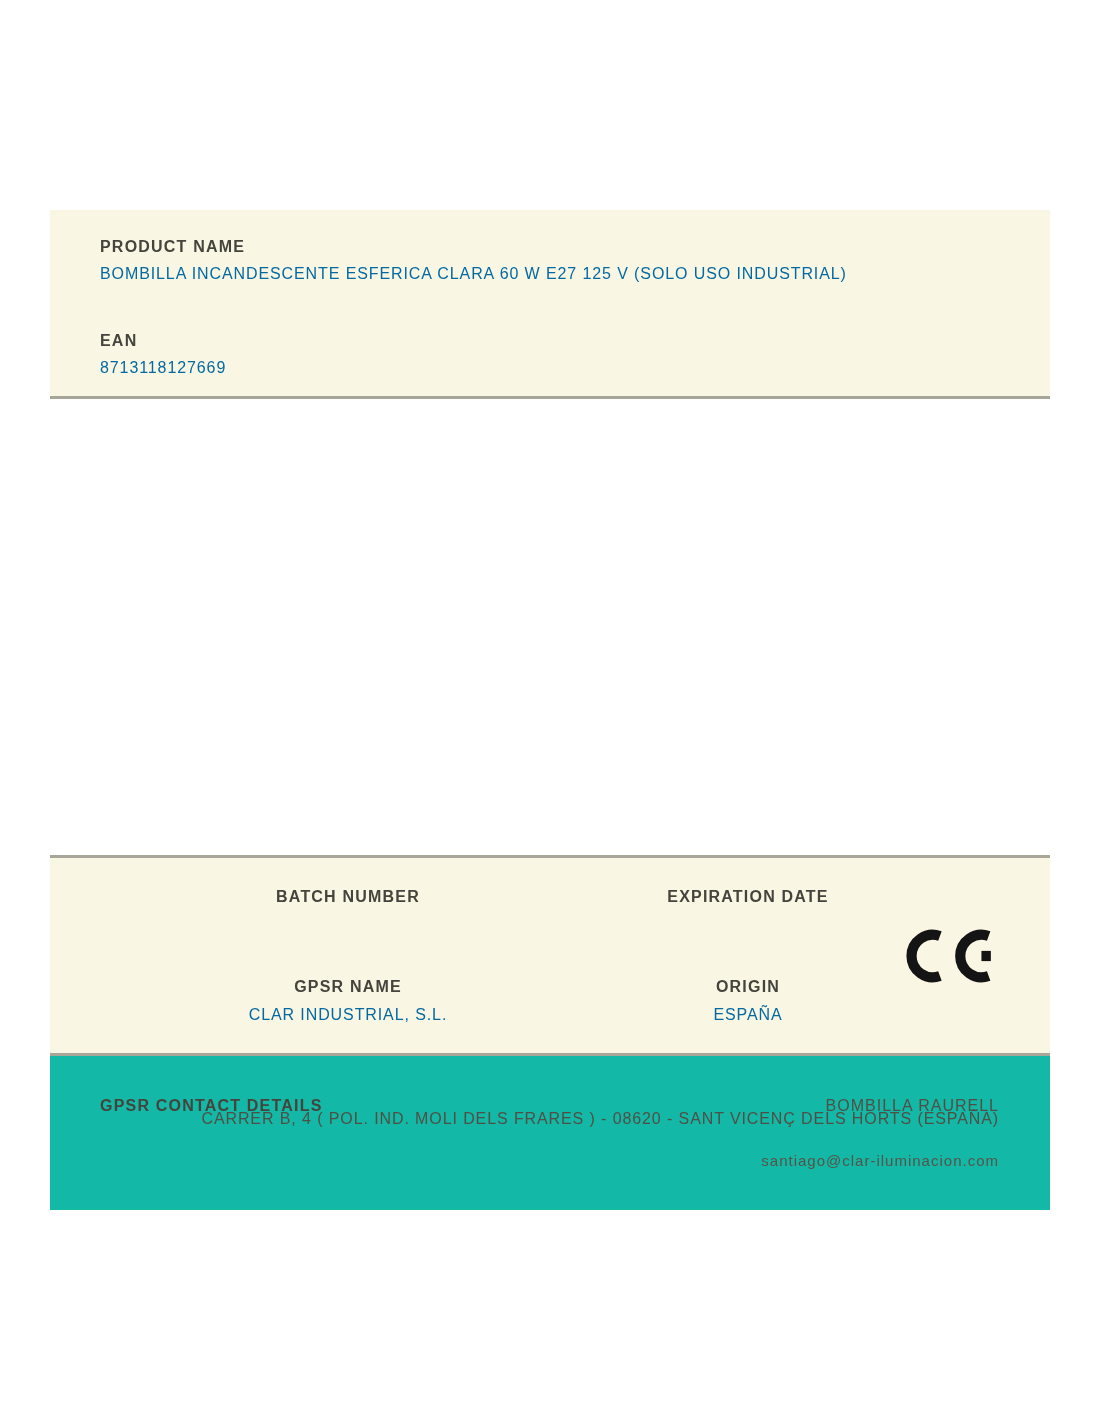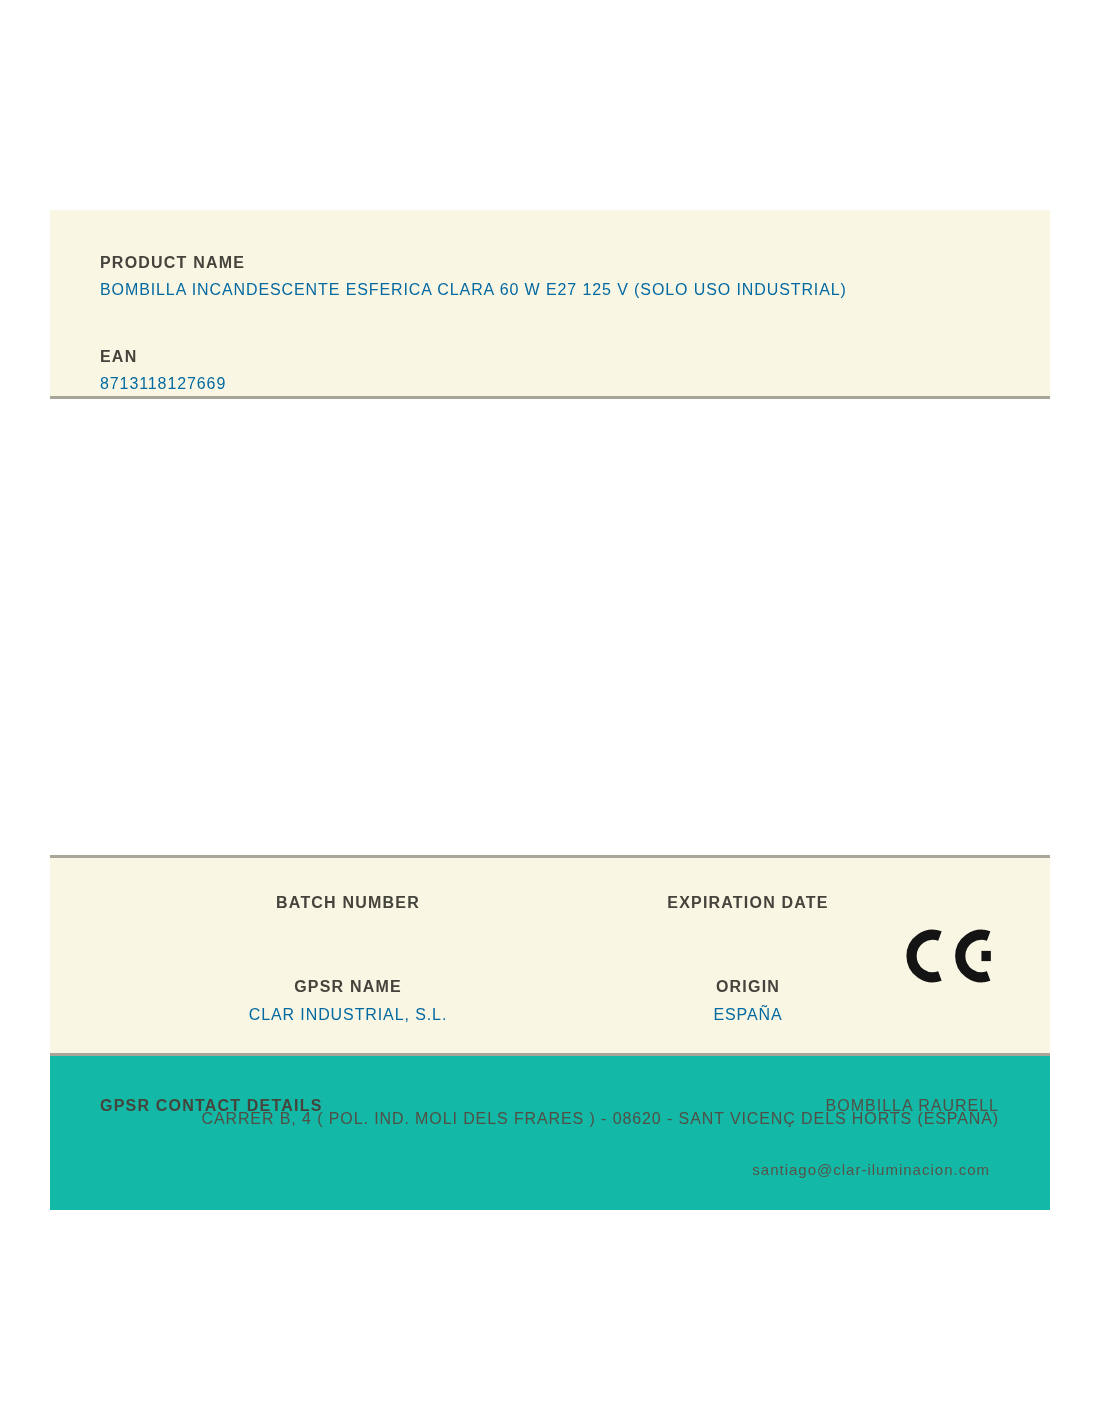--- a/index.html
+++ b/index.html
@@ -19,21 +19,21 @@
     position: absolute;
     left: 50px;
     width: 1000px;
     box-sizing: border-box;
     background: #faf6e4;
   }
   .panel-product {
     top: 210px;
     height: 189px;
     border-bottom: 3px solid #a8a698;
-    padding: 44px 50px 0 50px;
+    padding: 28px 50px 0 50px;
   }
   .panel-batch {
     top: 855px;
     height: 201px;
     border-top: 3px solid #a8a698;
     border-bottom: 3px solid #a8a698;
   }
   .panel-gpsr {
     top: 1056px;
     height: 154px;
@@ -50,34 +50,34 @@
     margin: 9px 0 0 0;
     font-size: 16px;
     font-weight: 400;
     letter-spacing: 0.9px;
     color: #0369a1;
   }
   .ean-lbl { margin-top: 49px; }
   .abs { position: absolute; margin: 0; }
   .col-left   { left: 98px;  width: 400px; text-align: center; }
   .col-right  { left: 498px; width: 400px; text-align: center; }
-  .row-top    { top: 36px; }
+  .row-top    { top: 30px; }
   .row-lbl2   { top: 120px; }
   .row-val2   { top: 148px; }
   .ce-wrap {
     position: absolute;
     left: 856px;
     top: 66px;
     width: 88px;
     height: 64px;
   }
   .gpsr-title  { left: 50px;  top: 41px; }
   .gpsr-name   { right: 51px; top: 41px; text-align: right; font-weight: 400; letter-spacing: 1px; color: #514f45; }
   .gpsr-addr   { right: 51px; top: 54px; text-align: right; font-size: 16px; letter-spacing: 0.9px; color: #514f45; margin: 0; }
-  .gpsr-email  { right: 51px; top: 96px; text-align: right; font-size: 15px; letter-spacing: 1px; color: #565449; margin: 9px; }
+  .gpsr-email  { right: 51px; top: 96px; text-align: right; font-size: 15px; letter-spacing: 1px; color: #565449; margin: 0; }
 </style>
 </head>
 <body>
 
 <div class="page">
 
   <section class="panel panel-product">
     <p class="lbl">PRODUCT NAME</p>
     <p class="val">BOMBILLA INCANDESCENTE ESFERICA CLARA 60 W E27 125 V (SOLO USO INDUSTRIAL)</p>
     <p class="lbl ean-lbl">EAN</p>

